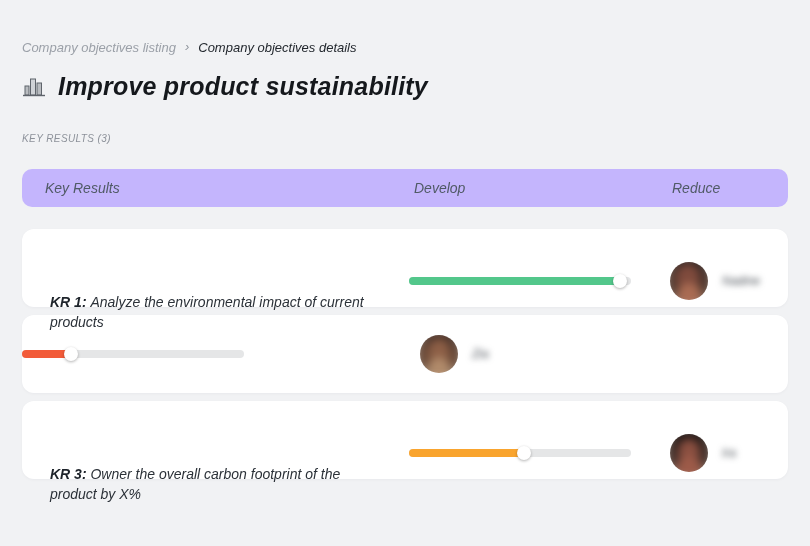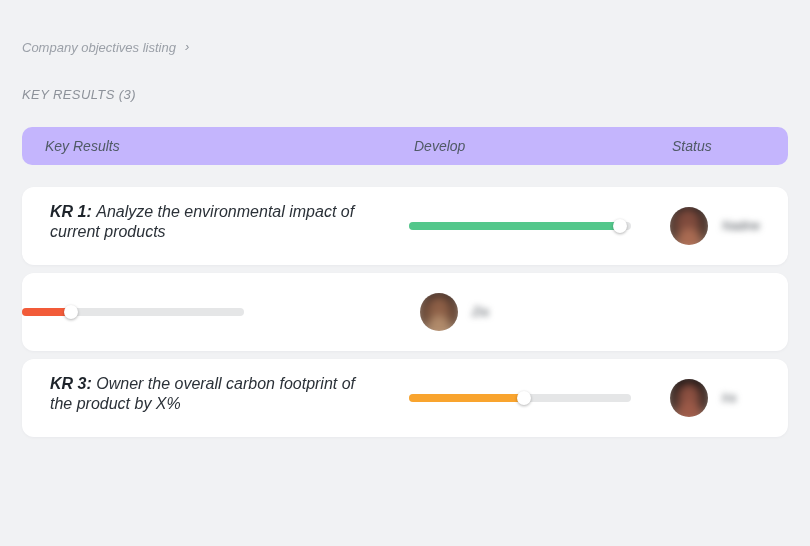--- a/index.html
+++ b/index.html
@@ -17,41 +17,41 @@
   .crumb-muted { color: #9ba0a8; }
   .crumb-sep { color: #8d929a; font-size: 13px; line-height: 1; transform: translateY(-1px); }
   .crumb-current { color: #23282e; }
 
   
   .title-row { display: flex; align-items: center; gap: 11px; margin-top: 17px; }
   .title-icon { width: 25px; height: 25px; flex: 0 0 auto; }
   h1.page-title { font-size: 25px; font-weight: 700; color: #15181c; letter-spacing: 0.2px; }
 
   
-  .section-label { margin-top: 32px; font-size: 13px; color: #8d929a; letter-spacing: 0.4px; }
+  .section-label { margin-top: 32px; font-size: 10px; color: #8d929a; letter-spacing: 0.4px; }
 
   
   .grid { display: grid; grid-template-columns: 387px 250px 129px; align-items: center; }
 
   
   .table-header {
     margin-top: 25px; height: 38px; background: #c4b5fd; border-radius: 10px;
     font-size: 14px; color: #505a66;
   }
   .th-key { padding-left: 23px; }
   .th-status { padding-left: 5px; }
   .th-owner { padding-left: 13px; }
 
   
   .rows { margin-top: 22px; }
   .kr-card {
     background: #ffffff; border-radius: 12px; height: 78px; margin-bottom: 8px;
     box-shadow: 0 1px 3px rgba(20,30,40,0.04);
   }
-  .kr-text-cell { padding-left: 28px; padding-right: 30px; font-size: 16px; line-height: 20px; color: #2b3138; align-self: start; padding-top: 15px; }
+  .kr-text-cell { padding-left: 28px; padding-right: 30px; font-size: 14px; line-height: 20px; color: #2b3138; align-self: start; padding-top: 15px; margin-top: 48px; }
   .kr-id { font-weight: 700; color: #1d232a; }
 
   
   .slider { position: relative; width: 222px; height: 14px; cursor: pointer; }
   .slider .track { position: absolute; top: 3px; left: 0; width: 100%; height: 8px; background: #e5e6e7; border-radius: 4px; }
   .slider .fill { position: absolute; top: 3px; left: 0; height: 8px; border-radius: 4px; }
   .slider .knob {
     position: absolute; top: 0; width: 14px; height: 14px; background: #ffffff;
     border-radius: 50%; box-shadow: 0 1px 3px rgba(0,0,0,0.30);
   }
@@ -78,29 +78,41 @@
   .owner-name { font-size: 12px; color: #4c5259; filter: blur(3px); user-select: none; }
 </style>
 </head>
 <body>
 
 <div class="page">
 
   <nav class="breadcrumb">
     <span class="crumb-muted">Company objectives listing</span>
     <span class="crumb-sep">›</span>
+    <span class="crumb-current">Company objectives details</span>
   </nav>
 
+  <div class="title-row">
+    <span class="title-icon">
+      <svg viewBox="0 0 25 25" width="25" height="25" aria-hidden="true">
+        <rect x="3" y="12" width="4" height="9" fill="#b9bcc0" stroke="#5f646b" stroke-width="1"></rect>
+        <rect x="8.5" y="5" width="5" height="16" fill="#cfd2d6" stroke="#5f646b" stroke-width="1"></rect>
+        <rect x="15" y="9" width="4.5" height="12" fill="#b9bcc0" stroke="#5f646b" stroke-width="1"></rect>
+        <line x1="1" y1="21.5" x2="23" y2="21.5" stroke="#5f646b" stroke-width="1.4"></line>
+      </svg>
+    </span>
+    <h1 class="page-title">Improve product sustainability</h1>
+  </div>
 
   <div class="section-label">KEY RESULTS (3)</div>
 
   <div class="table-header grid">
     <div class="th-key">Key Results</div>
     <div class="th-status">Develop</div>
-    <div class="th-owner">Status</div>
+    <div class="th-owner">Reduce</div>
   </div>
 
   <div class="rows">
 
     <div class="kr-card grid">
       <div class="kr-text-cell">
         <span class="kr-id">KR 1: </span>
         <span>Analyze the environmental impact of current products</span>
       </div>
       <div>

